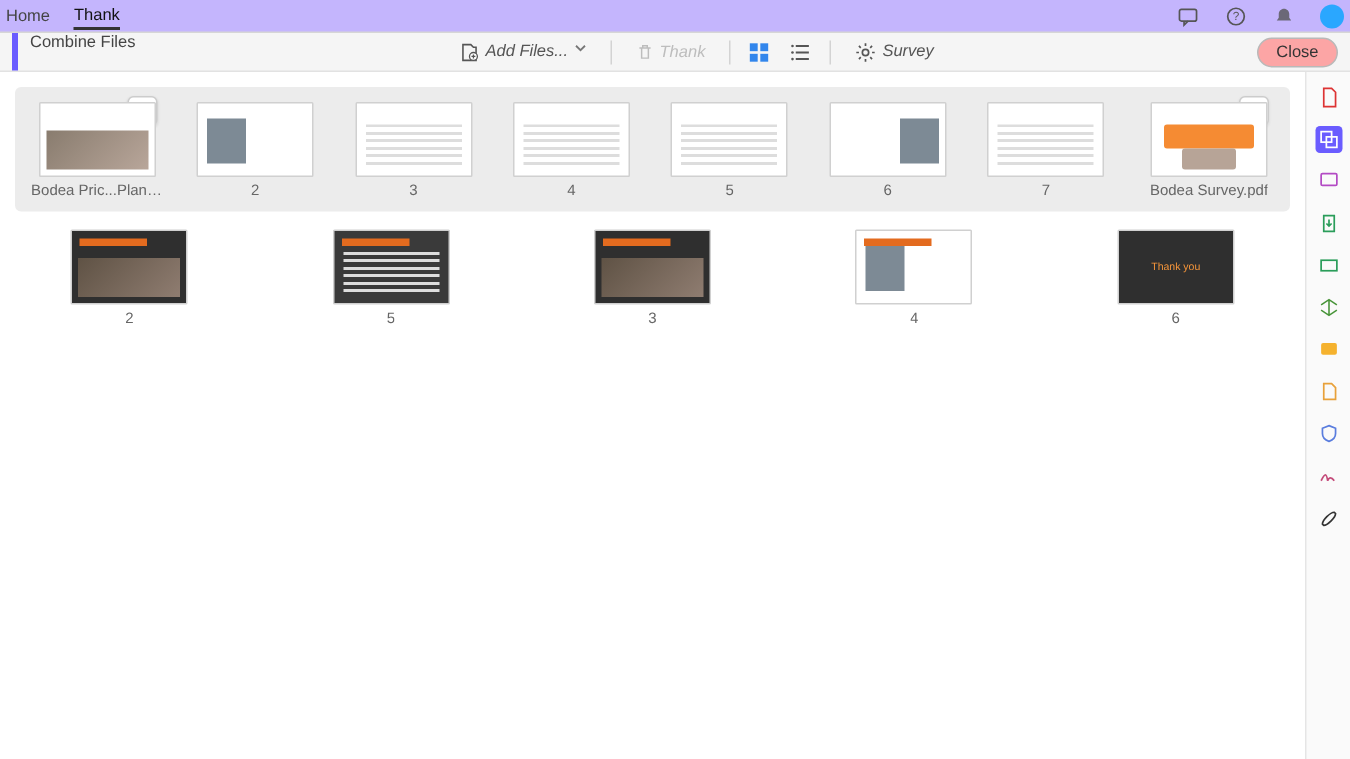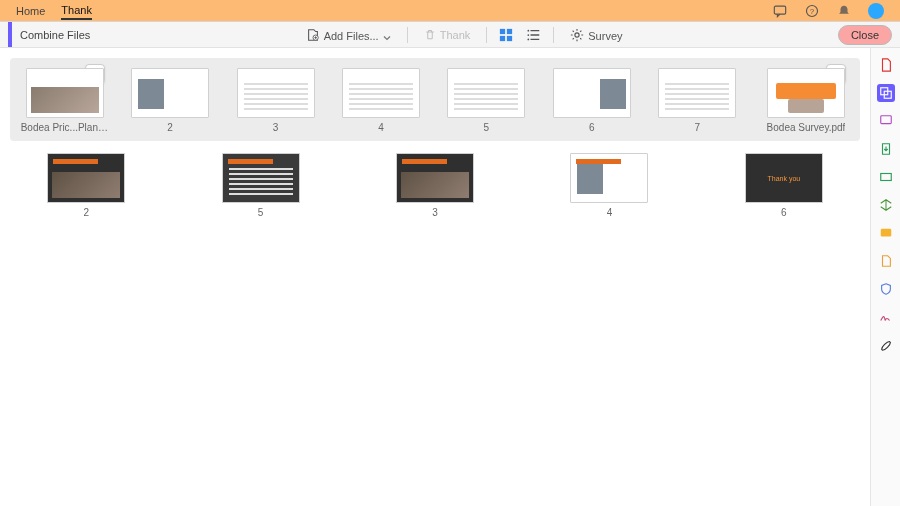--- a/index.html
+++ b/index.html
@@ -1,32 +1,32 @@
 <!DOCTYPE html>
 <html><head>
 <meta charset="utf-8">
 <style>
   * { box-sizing: border-box; margin: 0; padding: 0; }
   html, body { width: 900px; height: 506px; font-family: -apple-system, "Segoe UI", Arial, sans-serif; font-size: 11px; color: #333; background: #fff; overflow: hidden; }
   .app { display: flex; flex-direction: column; height: 100%; }
 
   
-  .menubar { display:flex; align-items:center; height:22px; background:#fdba74; border-bottom:1px solid #d6d6d6; padding:0 16px; gap:16px; }
+  .menubar { display:flex; align-items:center; height:22px; background:#c4b5fd; border-bottom:1px solid #d6d6d6; padding:0 4px; gap:16px; }
   .menubar .menu-item { cursor:pointer; color:#444; padding:2px 0; }
   .menubar .menu-item.active { color:#111; font-weight:500; border-bottom:2px solid #333; }
   .menubar .spacer { flex:1; }
   .menubar .icon { width:16px; height:16px; display:flex; align-items:center; justify-content:center; color:#555; }
   .avatar { width:16px; height:16px; border-radius:50%; background:#2aa7ff; }
 
   
   .toolbar { display:flex; align-items:center; height:26px; background:#f5f5f5; border-bottom:1px solid #e2e2e2; padding:0 8px; gap:10px; }
-  .toolbar .tool-left { display:flex; align-items:center; gap:6px; border-left:4px solid #6a5cff; padding-left:8px; height:100%;}
+  .toolbar .tool-left { display:flex; align-items:flex-start; gap:6px; border-left:4px solid #6a5cff; padding-left:8px; height:100%;}
   .toolbar .tool-label { color:#444; }
   .toolbar .center { flex:1; display:flex; align-items:center; justify-content:center; gap:10px; }
-  .toolbtn { display:flex; align-items:flex-end; gap:4px; padding:2px 6px; cursor:pointer; color:#555; border-radius:3px; }
+  .toolbtn { display:flex; align-items:flex-start; gap:4px; padding:2px 6px; cursor:pointer; color:#555; border-radius:3px;font-style:italic; }
   .toolbtn.disabled { color:#bdbdbd; cursor:default; }
   .toolbtn.icononly { padding:2px; }
   .view-grid { color:#3286ec; }
   .sep { width:1px; height:16px; background:#d3d3d3; }
   .btn { border-radius:12px; padding:3px 12px; font-size:11px; cursor:pointer; }
   .btn-primary { background:#1473e6; color:#fff; border:1px solid #1473e6; }
   .btn-secondary { background:#fca5a5; color:#333; border:1px solid #b9b9b9; }
   .highlight-ring { border:2px solid #f5991f; border-radius:14px; padding:1px; display:inline-flex; }
 
   

